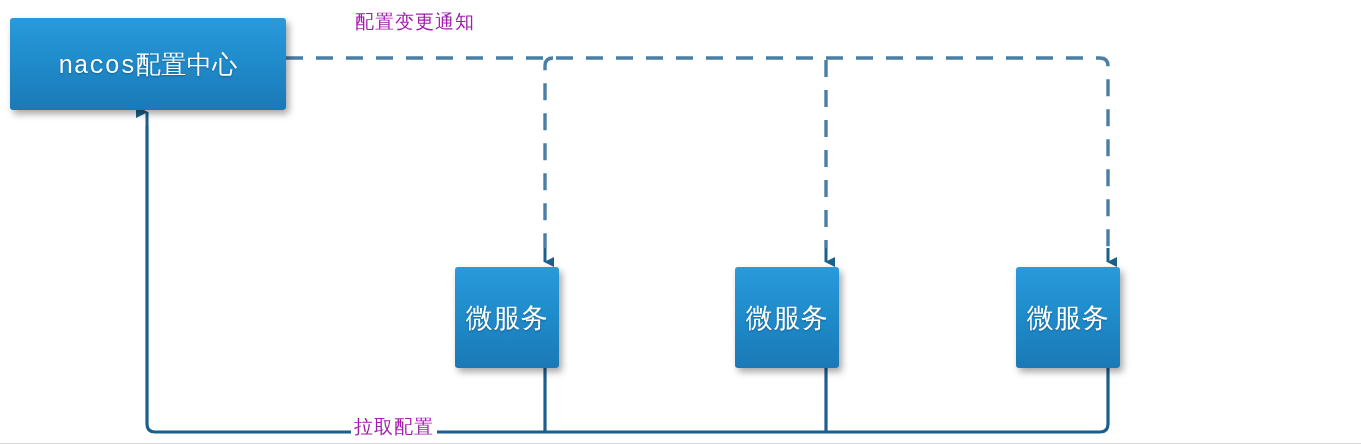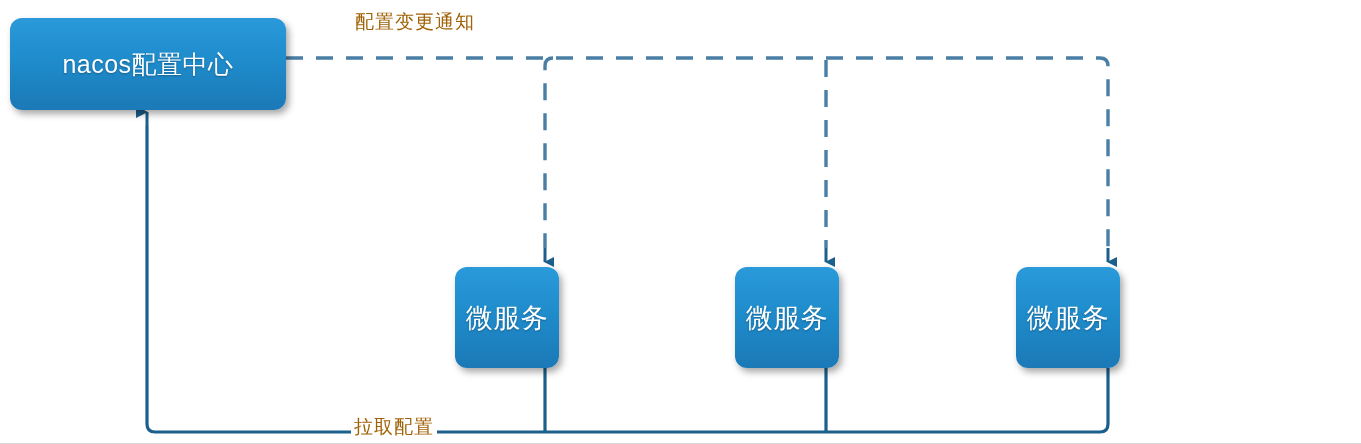--- a/index.html
+++ b/index.html
@@ -21,52 +21,53 @@
   }
   #svg-layer {
     position: absolute;
     left: 0;
     top: 0;
     width: 1361px;
     height: 444px;
   }
   .node-box {
     position: absolute;
-    border-radius: 12px;
+    border-radius: 3px;
     background: linear-gradient(to bottom, #2a9ada 0%, #1f8ccc 45%, #1b79b6 100%);
     box-shadow: 3px 4px 7px rgba(0,0,0,0.35);
     display: flex;
     align-items: center;
     justify-content: center;
     color: #ffffff;
     text-shadow: 0 1px 2px rgba(0,0,0,0.30);
     letter-spacing: 0.5px;
     box-sizing: border-box;
     z-index: 5;
+    font-family: Liberation Mono, monospace;
   }
   .node-nacos {
     left: 10px;
     top: 18px;
     width: 276px;
     height: 92px;
     font-size: 25px;
   }
   .node-service {
     top: 267px;
     width: 104px;
     height: 101px;
     font-size: 27px;
   }
   .svc-1 { left: 455px; }
   .svc-2 { left: 735px; }
   .svc-3 { left: 1016px; }
 
   .edge-label {
     position: absolute;
-    color: #a16207;
+    color: #a21caf;
     font-size: 19px;
     letter-spacing: 1px;
     white-space: nowrap;
     z-index: 6;
     background: #ffffff;
     padding: 0 3px;
   }
   .label-notify {
     left: 352px;
     top: 9px;

